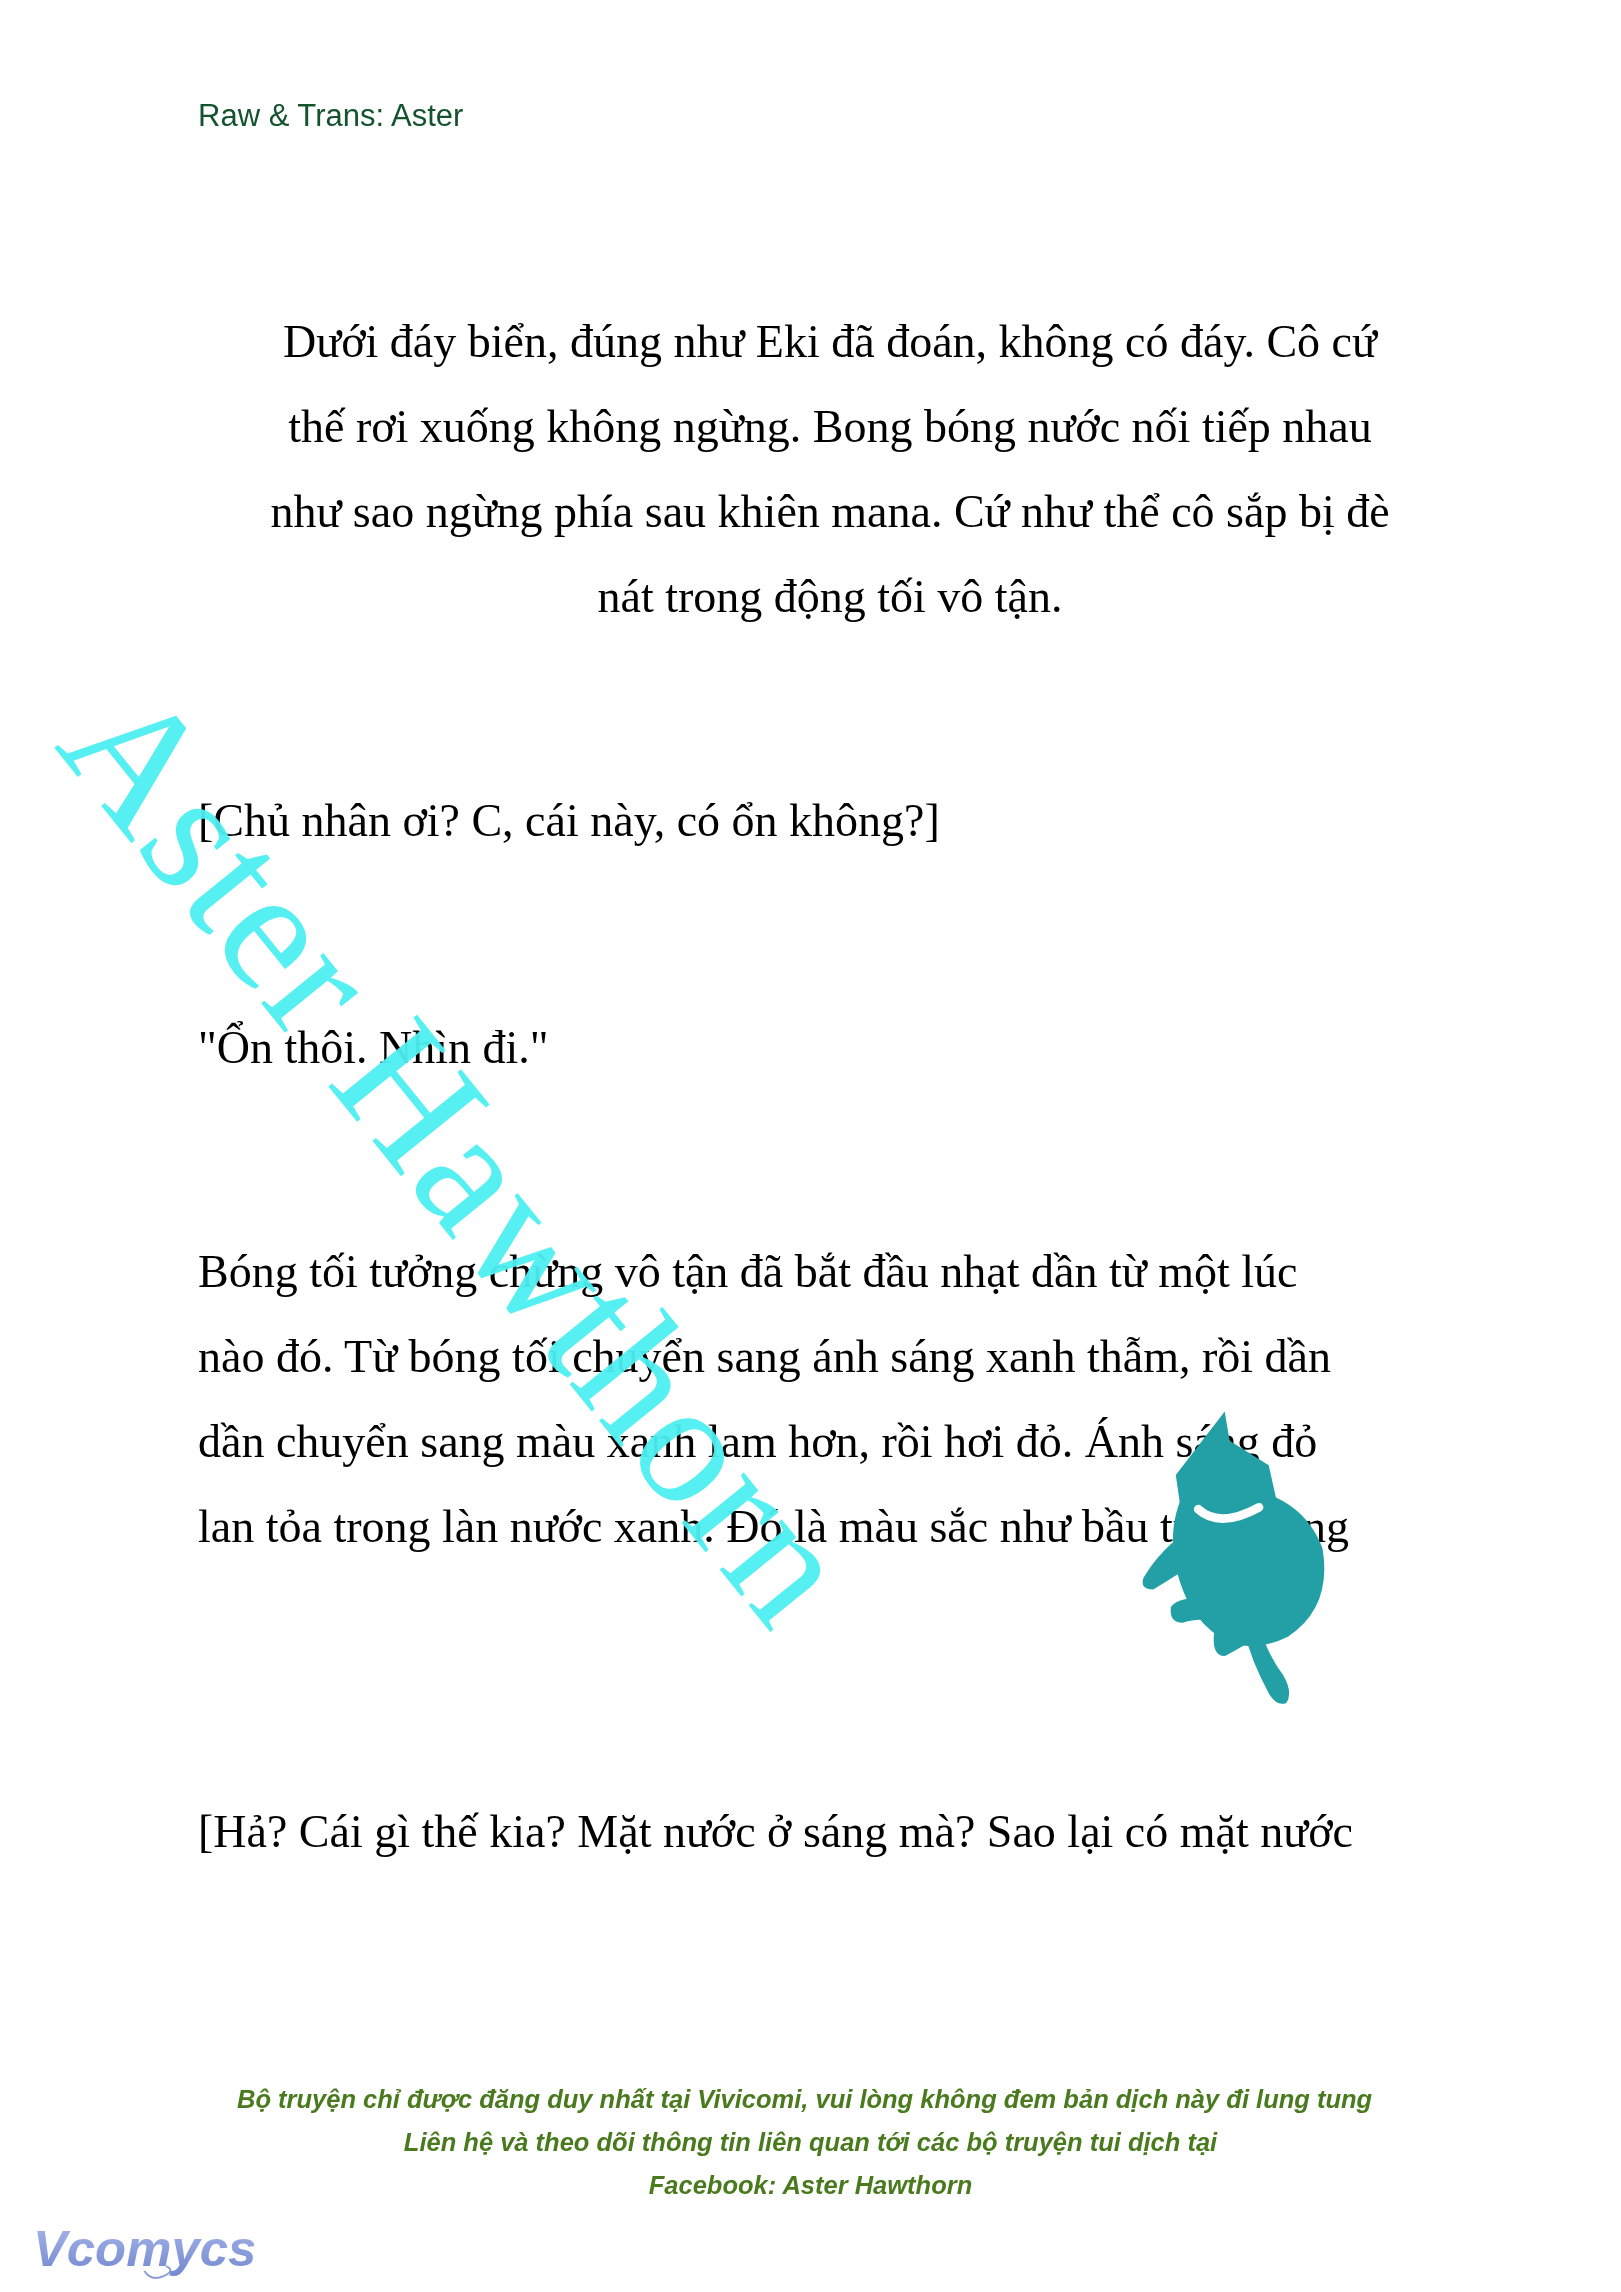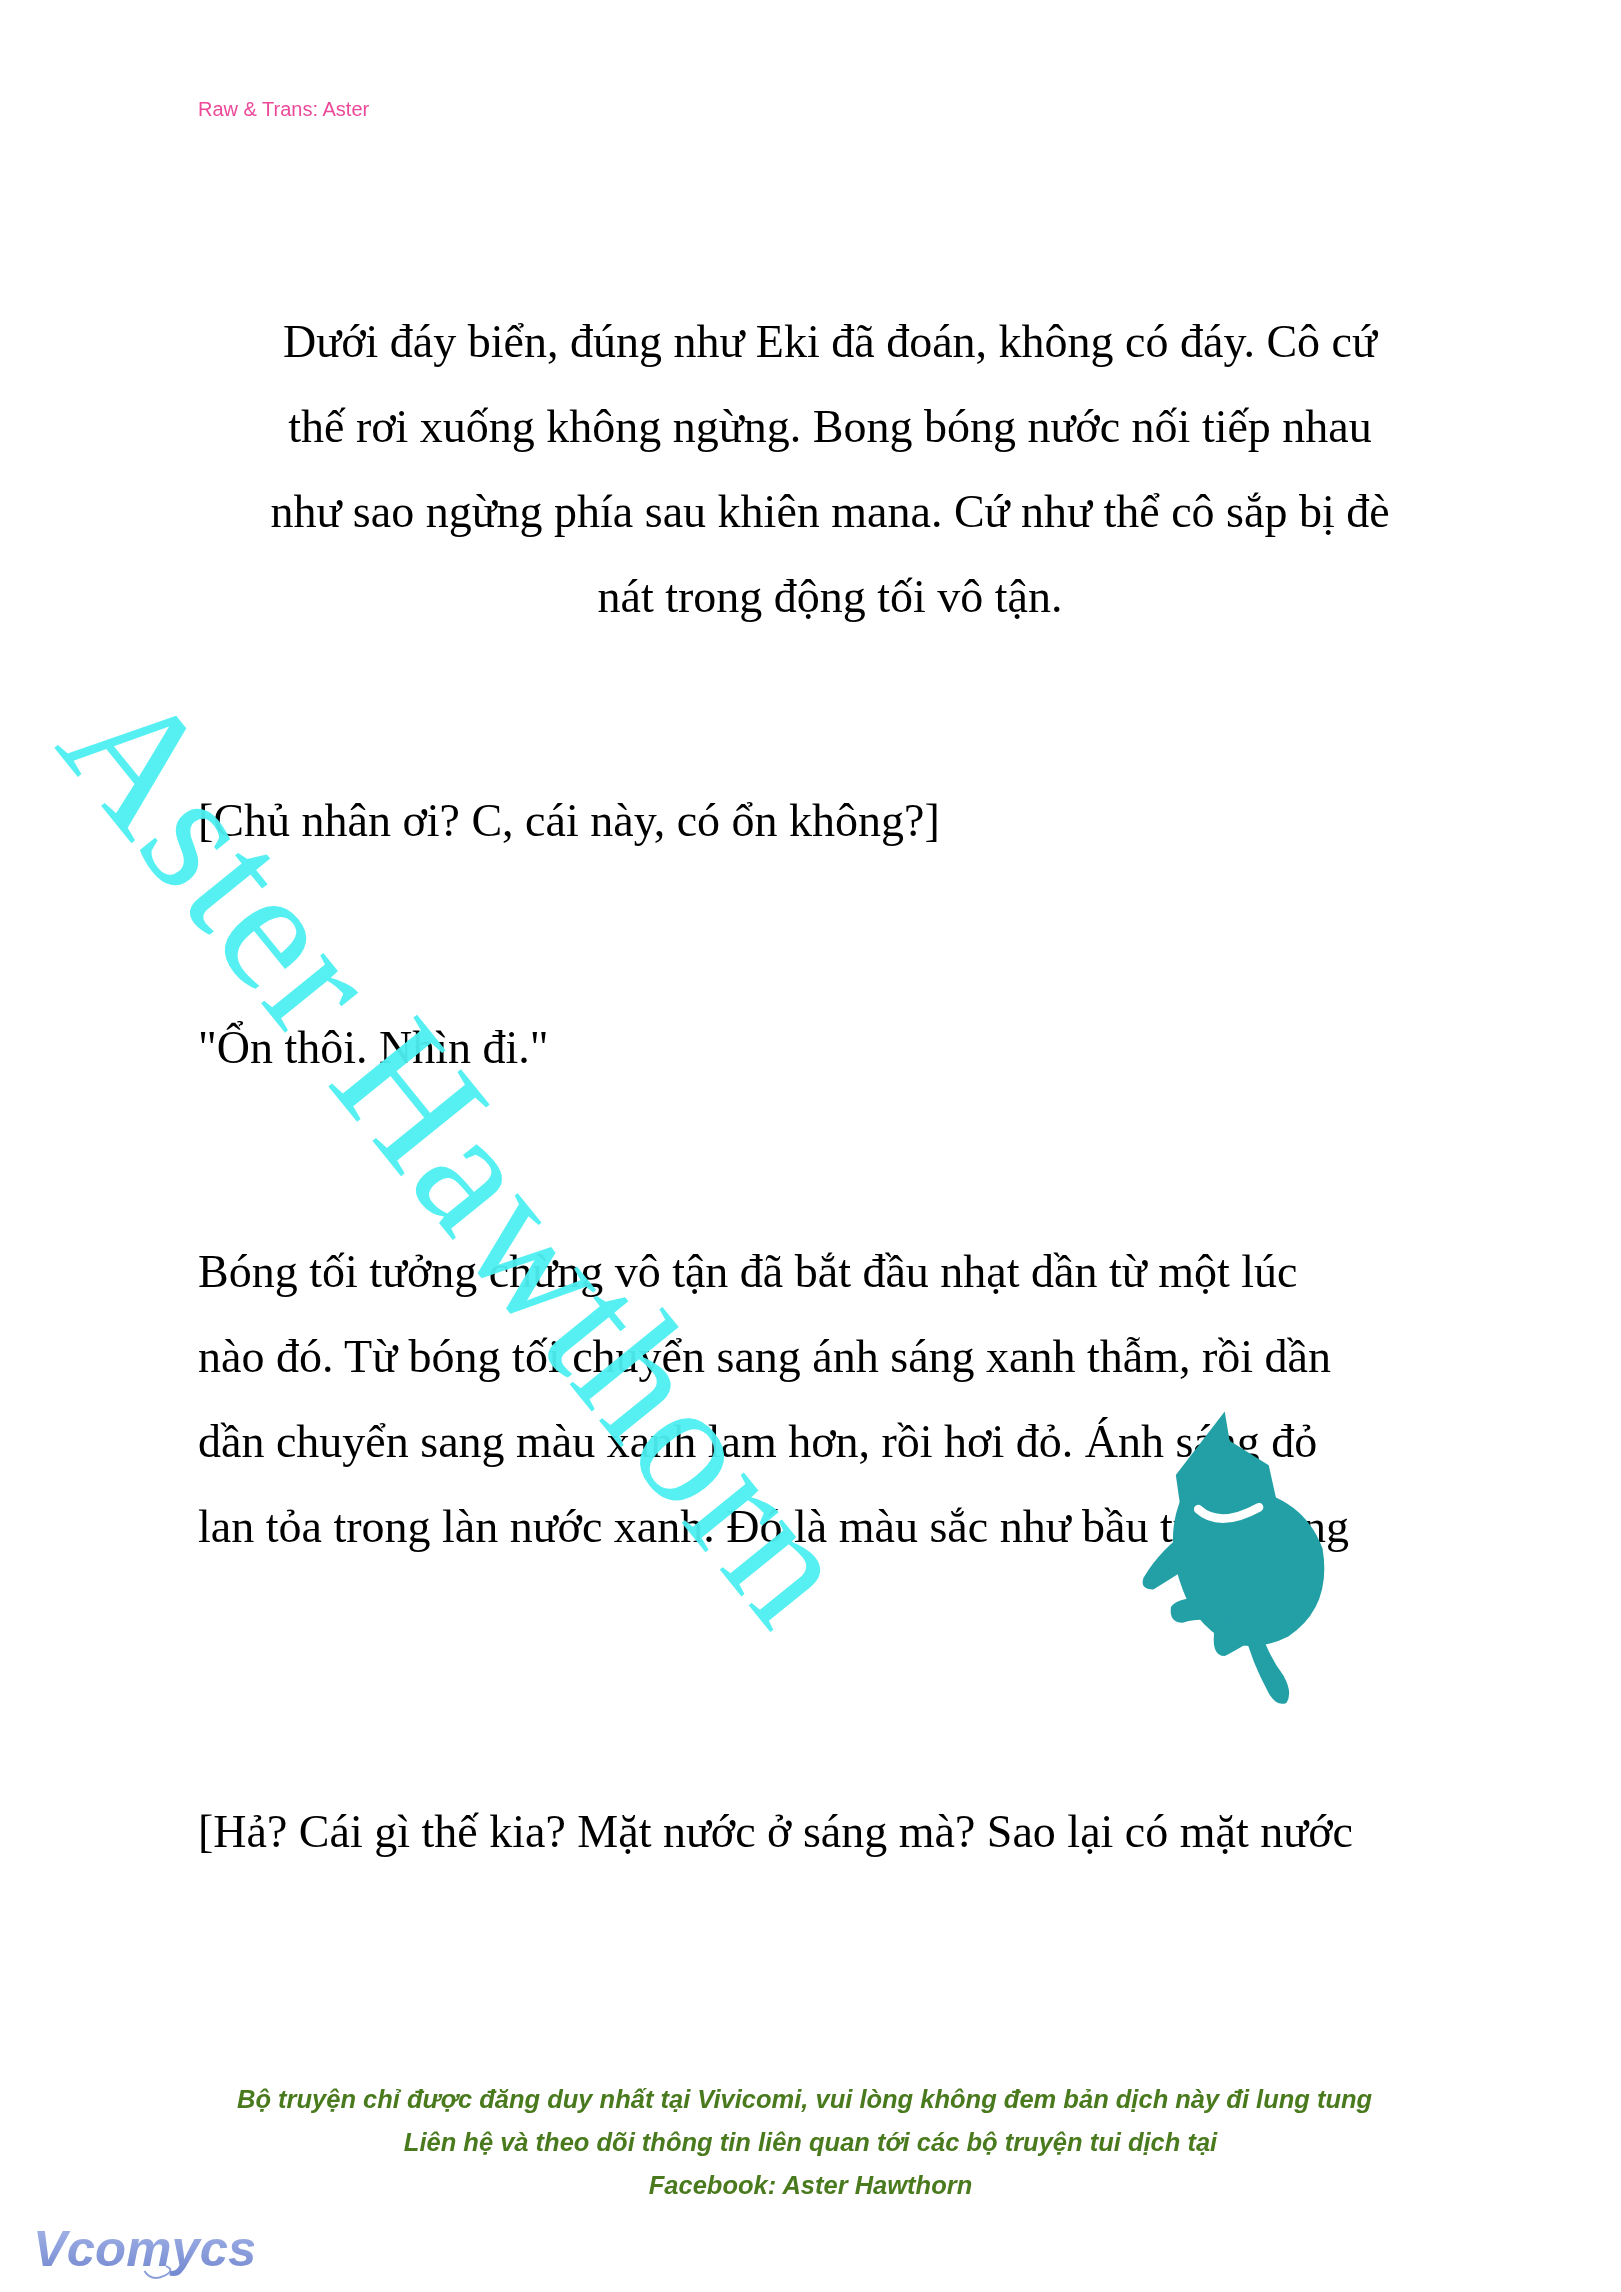--- a/index.html
+++ b/index.html
@@ -11,22 +11,22 @@
       width: 1621px;
       height: 2293px;
       position: relative;
       overflow: hidden;
     }
     .header {
       position: absolute;
       left: 198px;
       top: 98px;
       font-family: "Liberation Sans", sans-serif;
-      font-size: 20px;
-      color: #ec4899;
+      font-size: 31px;
+      color: #14532d;
     }
     .body-text {
       position: absolute;
       left: 198px;
       width: 1264px;
       font-family: "Liberation Serif", serif;
       font-size: 46px;
       line-height: 85px;
       color: #000;
       margin: 0;

